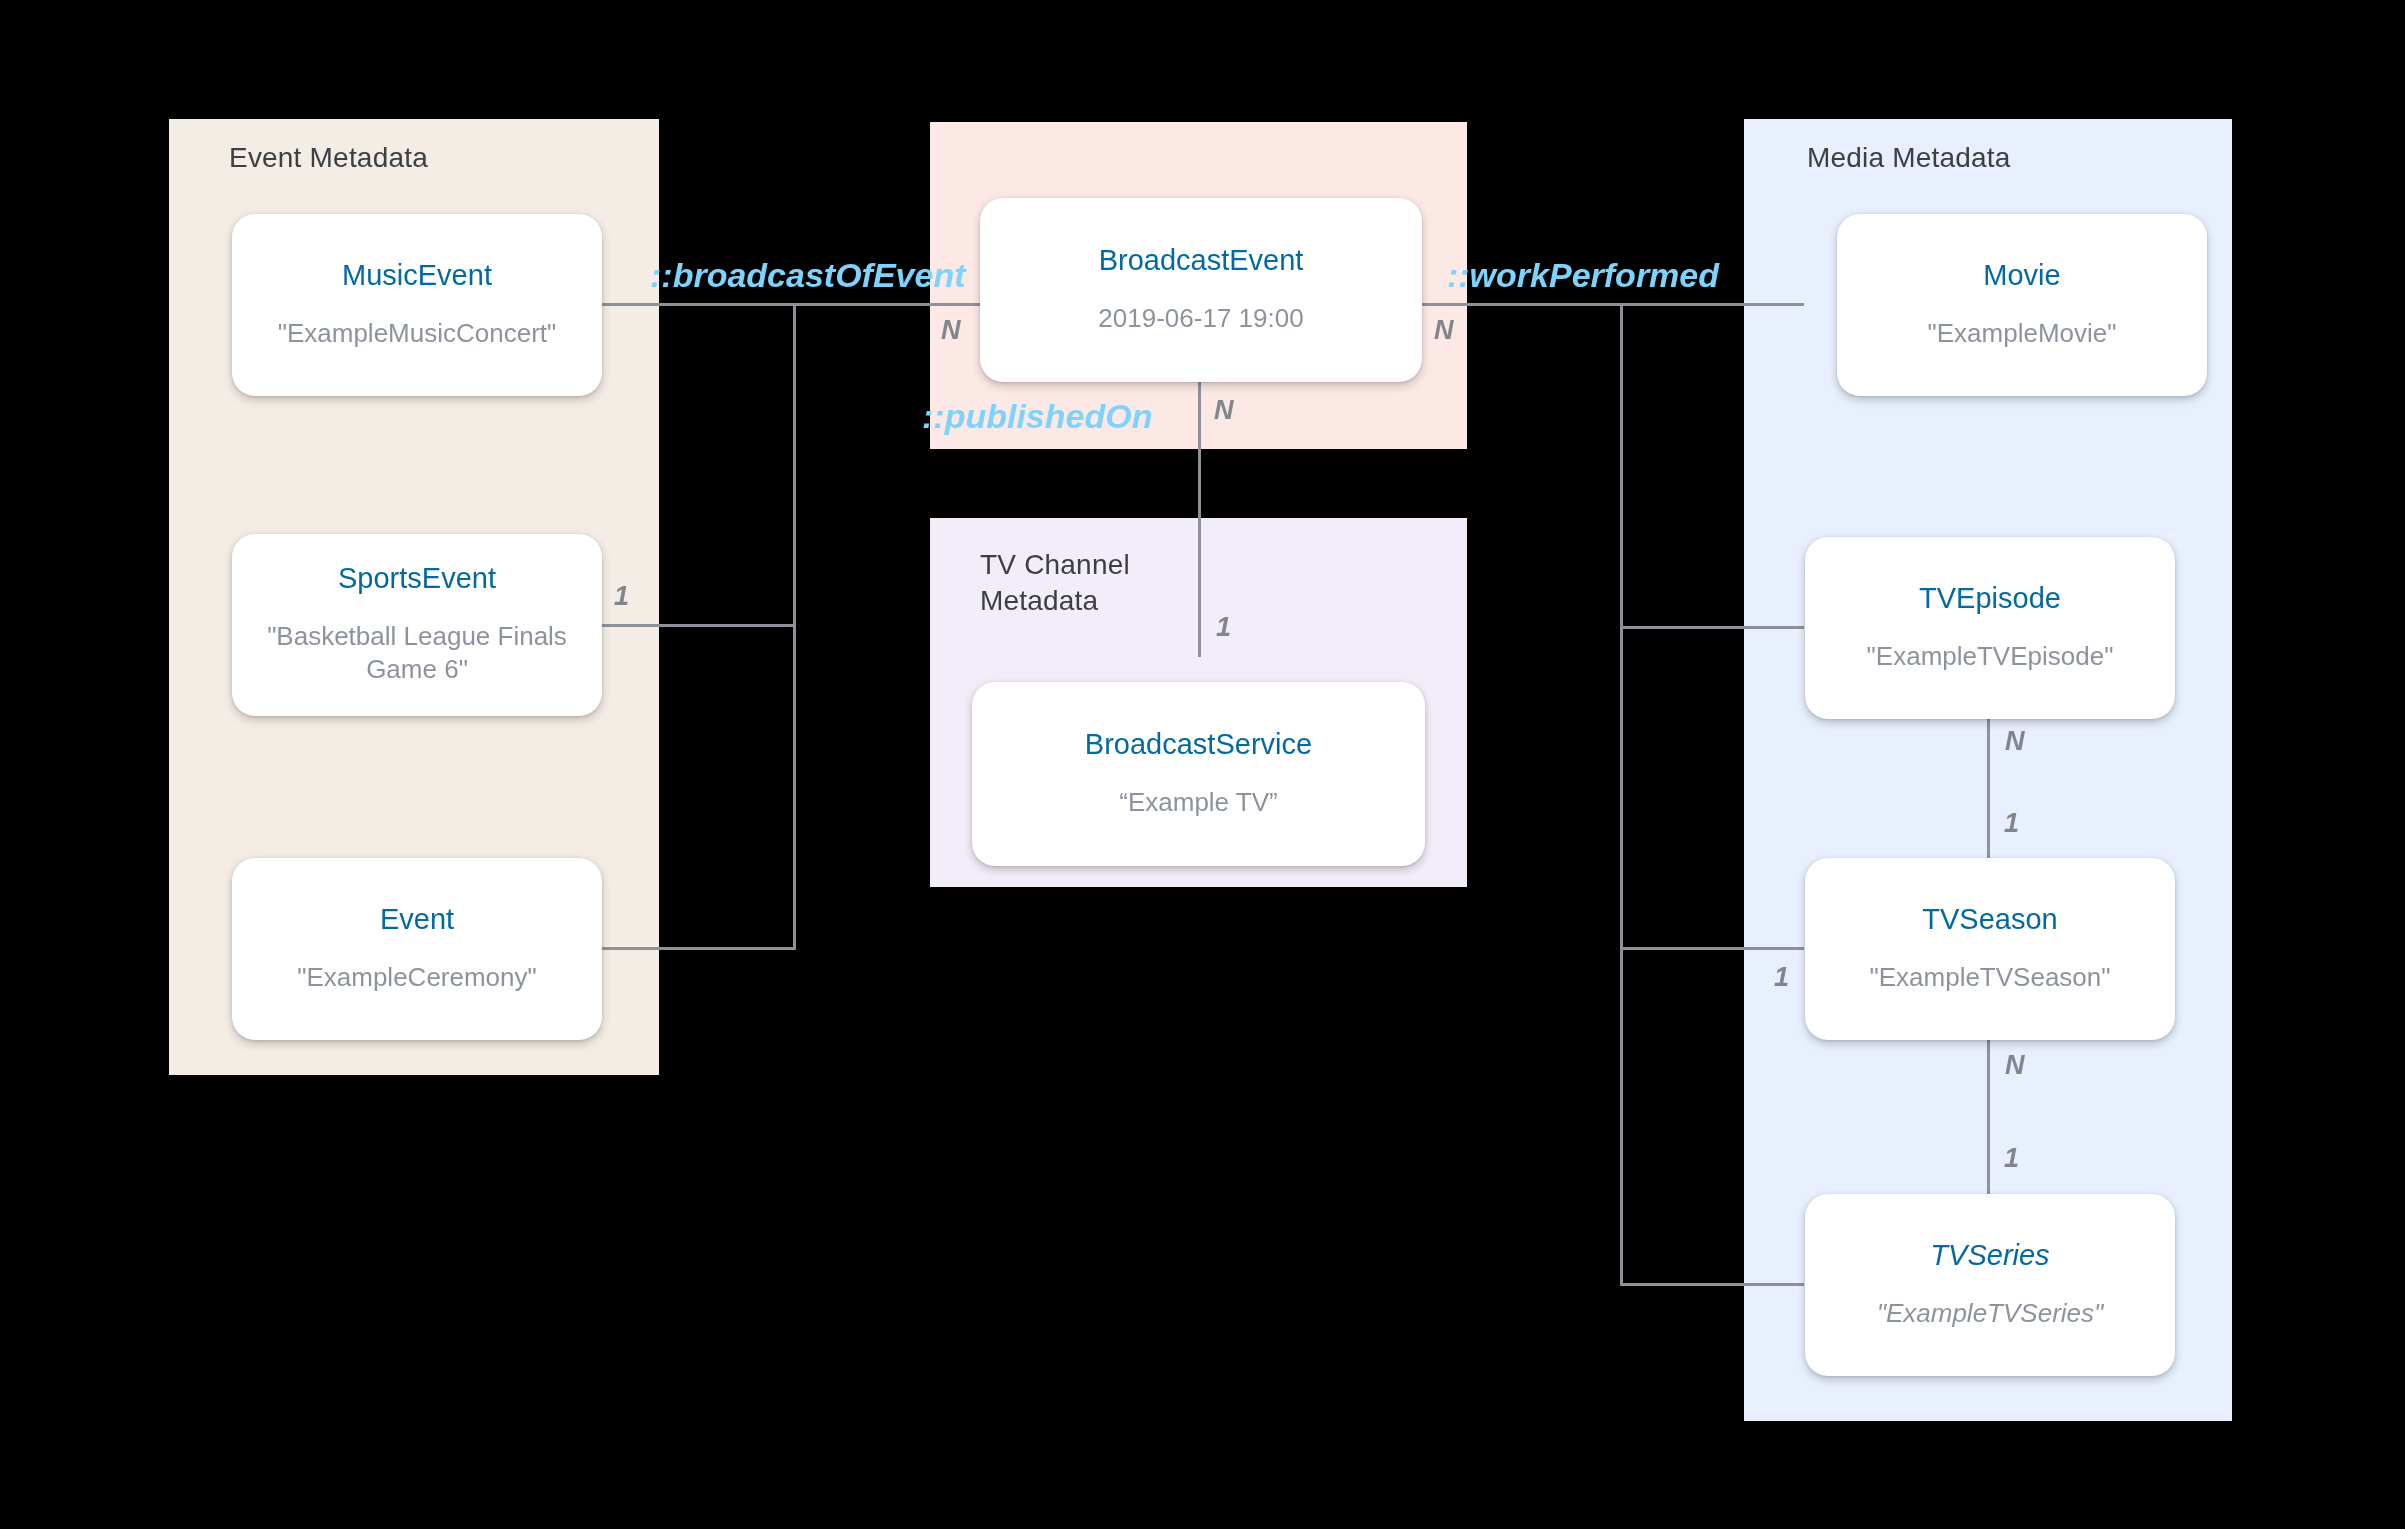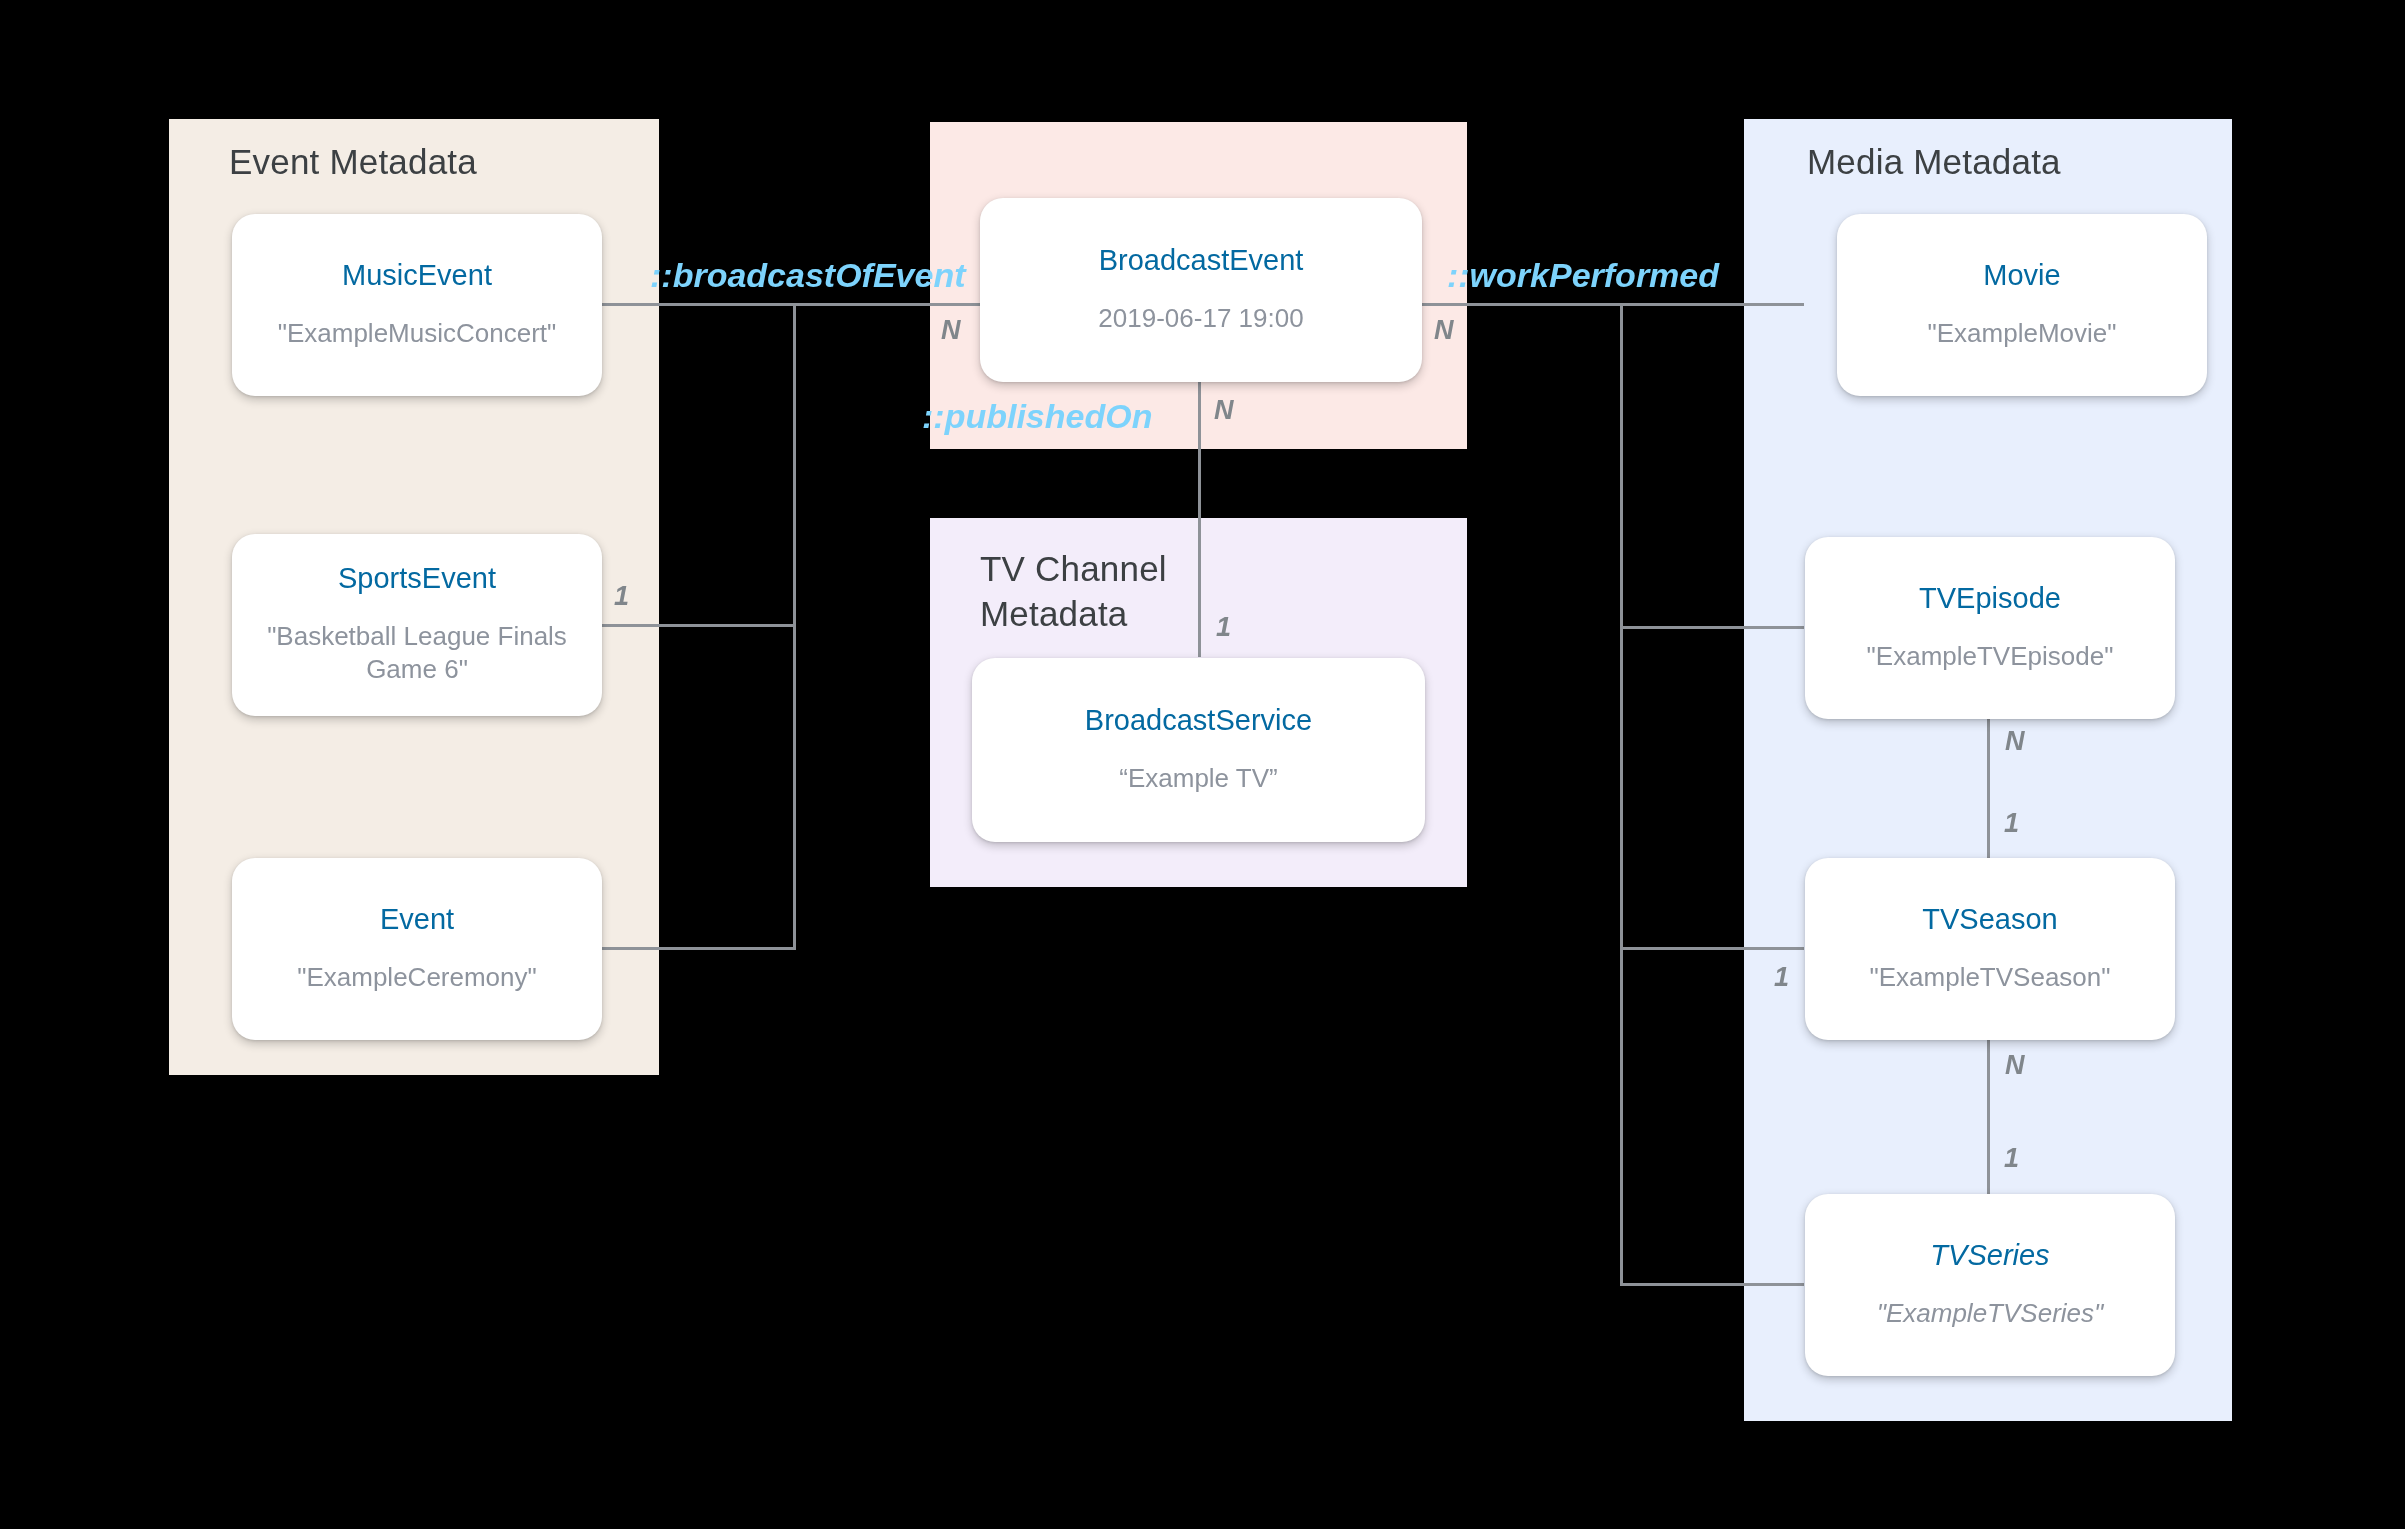--- a/index.html
+++ b/index.html
@@ -2,21 +2,21 @@
 <html><head>
 <meta charset="utf-8">
 <style>
   html,body{margin:0;padding:0;background:#000;}
   #canvas{
     position:relative;width:2405px;height:1529px;background:#000;overflow:hidden;
     font-family:"Liberation Sans", sans-serif;
   }
   .panel{position:absolute;z-index:1;}
   .panel-title{
-    position:absolute;z-index:4;font-size:35px;font-weight:400;color:#3C4043;
+    position:absolute;z-index:4;font-size:28px;font-weight:400;color:#3C4043;
     line-height:1.28;letter-spacing:0.2px;
   }
   .node{
     position:absolute;z-index:3;background:#FFFFFF;border-radius:23px;
     box-shadow:0 3.8px 9.6px rgba(0,0,0,0.20),0 1px 2.9px rgba(0,0,0,0.12);
     display:flex;flex-direction:column;align-items:center;justify-content:center;
     gap:25px;text-align:center;
   }
   .node-title{font-size:29px;color:#0369a1;line-height:1.1;}
   .node-value{font-size:26px;color:#8D939D;line-height:1.3;padding:0 29px;}
@@ -89,21 +89,21 @@
   <div class="node" style="left:232px;top:858px;width:370px;height:182px;">
     <div class="node-title">Event</div>
     <div class="node-value">"ExampleCeremony"</div>
   </div>
 
   <div class="node" style="left:980px;top:198px;width:442px;height:184px;">
     <div class="node-title">BroadcastEvent</div>
     <div class="node-value">2019-06-17 19:00</div>
   </div>
 
-  <div class="node" style="left:972px;top:658px;width:453px;height:184px;justify-content:center;">
+  <div class="node" style="left:972px;top:682px;width:453px;height:184px;justify-content:center;">
     <div class="node-title">BroadcastService</div>
     <div class="node-value">“Example TV”</div>
   </div>
 
   <div class="node" style="left:1805px;top:214px;width:370px;height:182px;margin-left:32px;">
     <div class="node-title">Movie</div>
     <div class="node-value">"ExampleMovie"</div>
   </div>
   <div class="node" style="left:1805px;top:537px;width:370px;height:182px;">
     <div class="node-title">TVEpisode</div>

